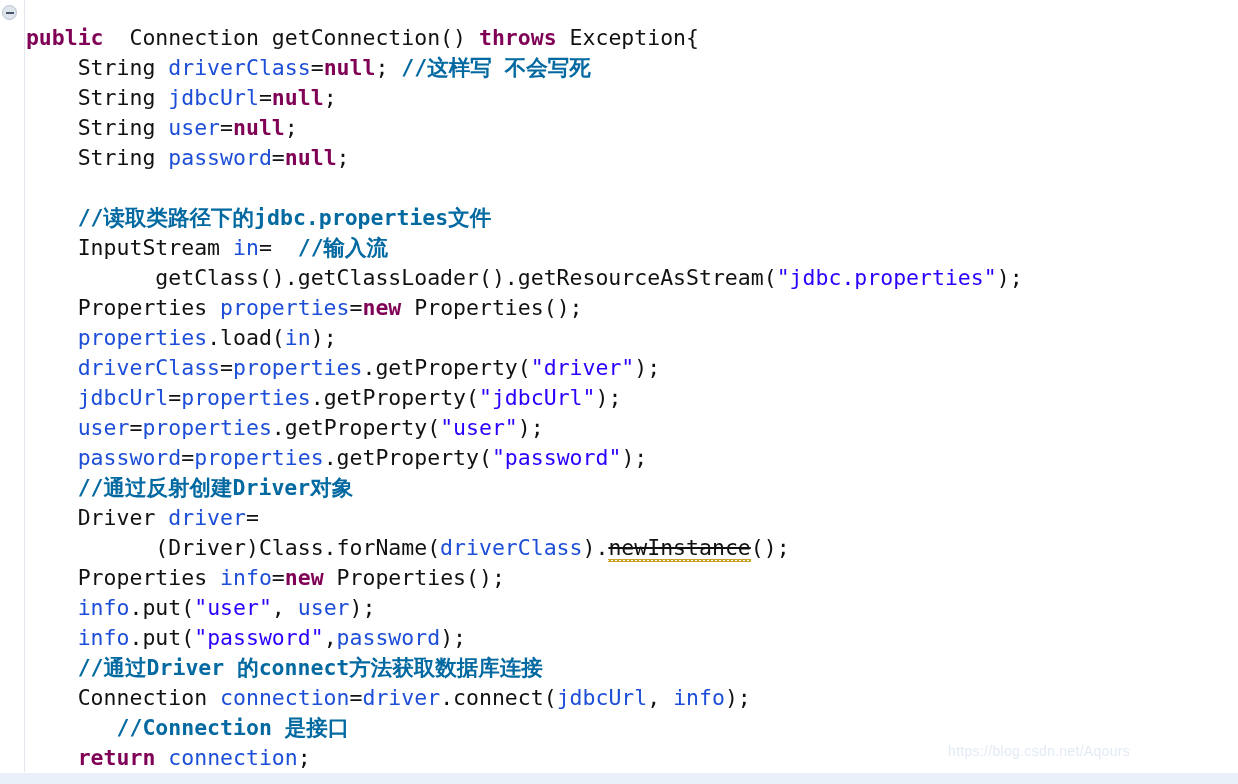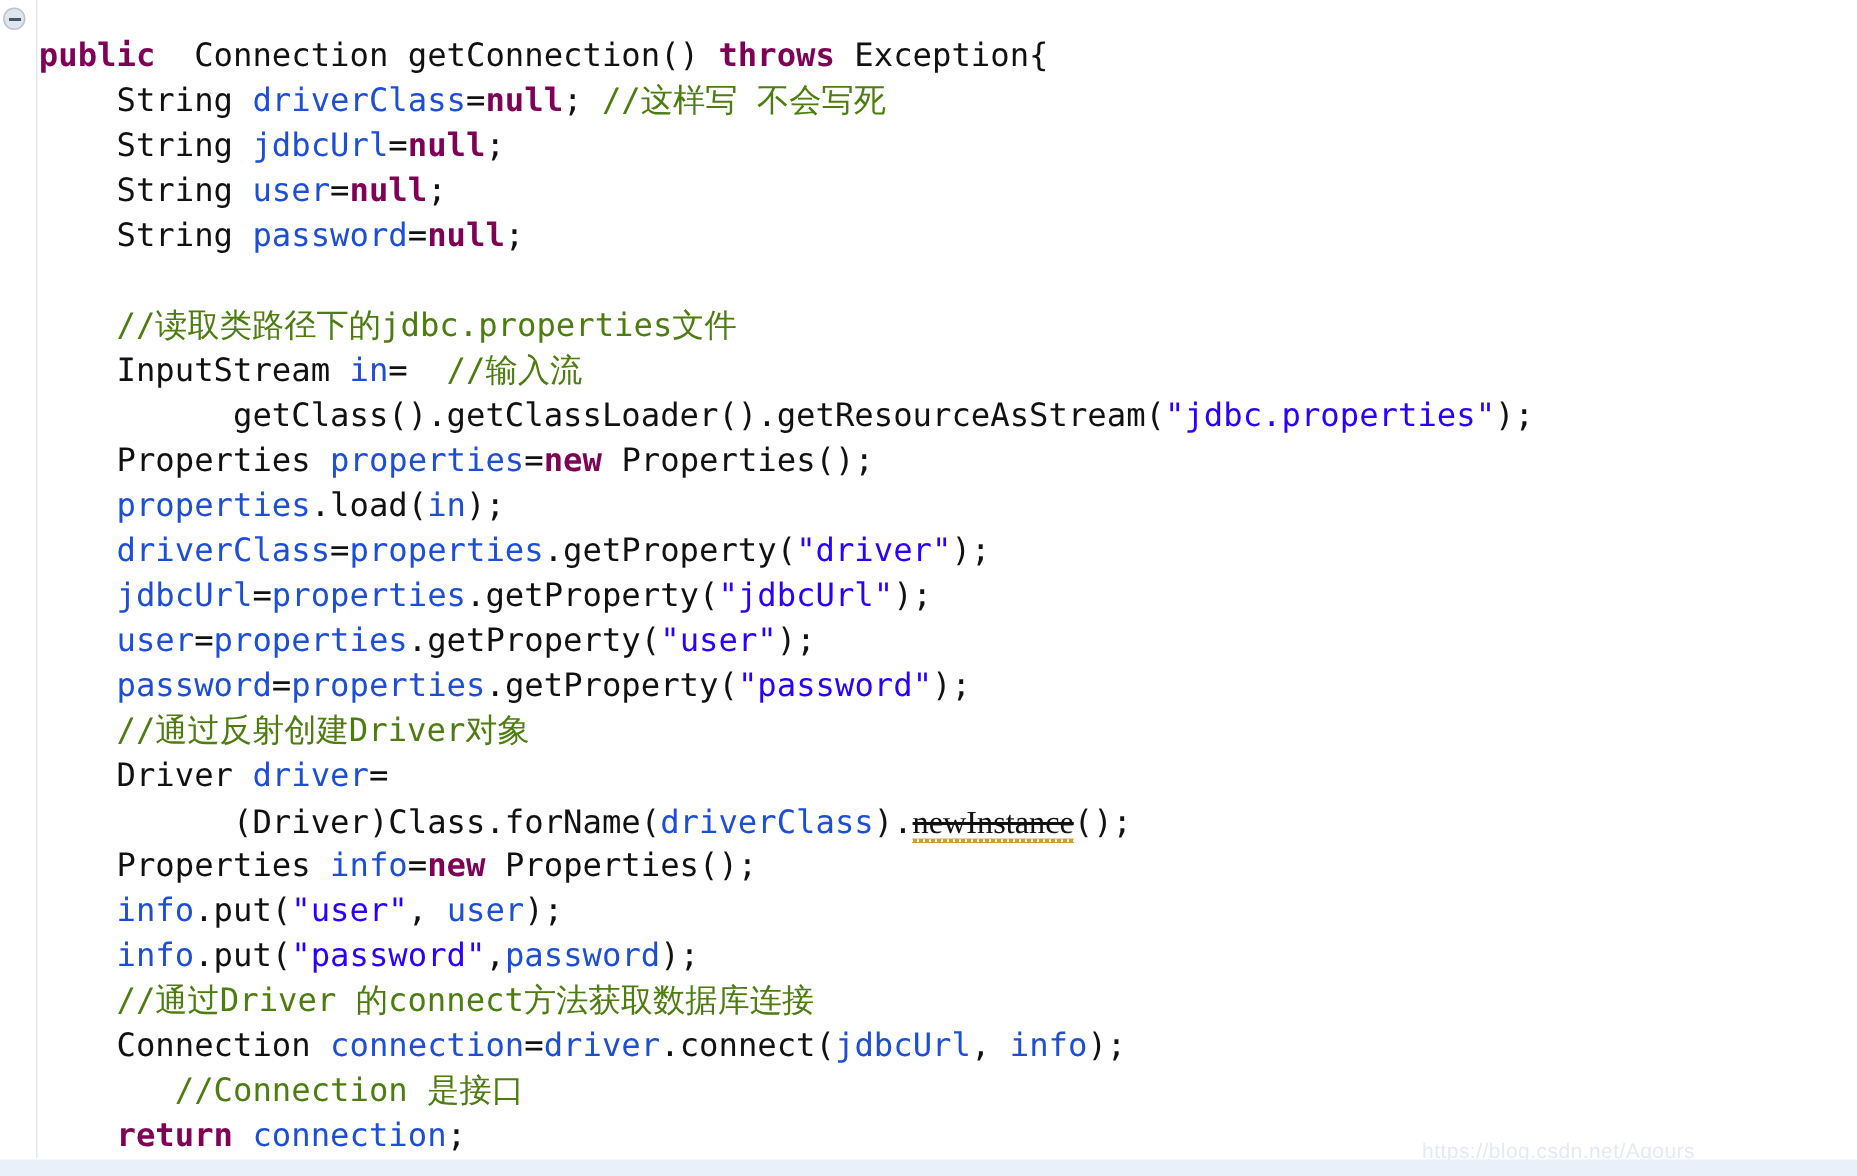--- a/index.html
+++ b/index.html
@@ -77,31 +77,30 @@
     display: block;
     height: 30px;
     white-space: pre;
   }
 
   
   .kw   { color: #7f0055; font-weight: bold; }
   .typ  { color: #111111; }
   .var  { color: #1d4ed8; }
   .str  { color: #2a00ff; }
-  .cmt  { color: #4d7c0f; }
+  .cmt  { color: #0369a1; font-weight: bold; }
   .pun  { color: #111111; }
   .stat { color: #111111; }
   .dep  {
     color: #111111;
     text-decoration: line-through;
   }
   .depwrap {
     position: relative;
     display: inline-block;
-    font-family: Liberation Serif, serif;
   }
   .depwrap::after {
     content: "";
     position: absolute;
     left: 0;
     right: 0;
     bottom: 1px;
     height: 3px;
     background-image:
       linear-gradient(135deg, transparent 0 35%, #c9a227 35% 65%, transparent 65% 100%),
@@ -115,21 +114,21 @@
     position: absolute;
     left: 0;
     bottom: 0;
     width: 1238px;
     height: 11px;
     background: #eaf0fa;
   }
   .watermark {
     position: absolute;
     right: 8px;
-    bottom: 9px;
+    bottom: 25px;
     font-family: "Liberation Sans", sans-serif;
     font-size: 14px;
     color: #e3eaf6;
     letter-spacing: 0.3px;
     white-space: nowrap;
   }
 </style>
 </head>
 <body>
 

